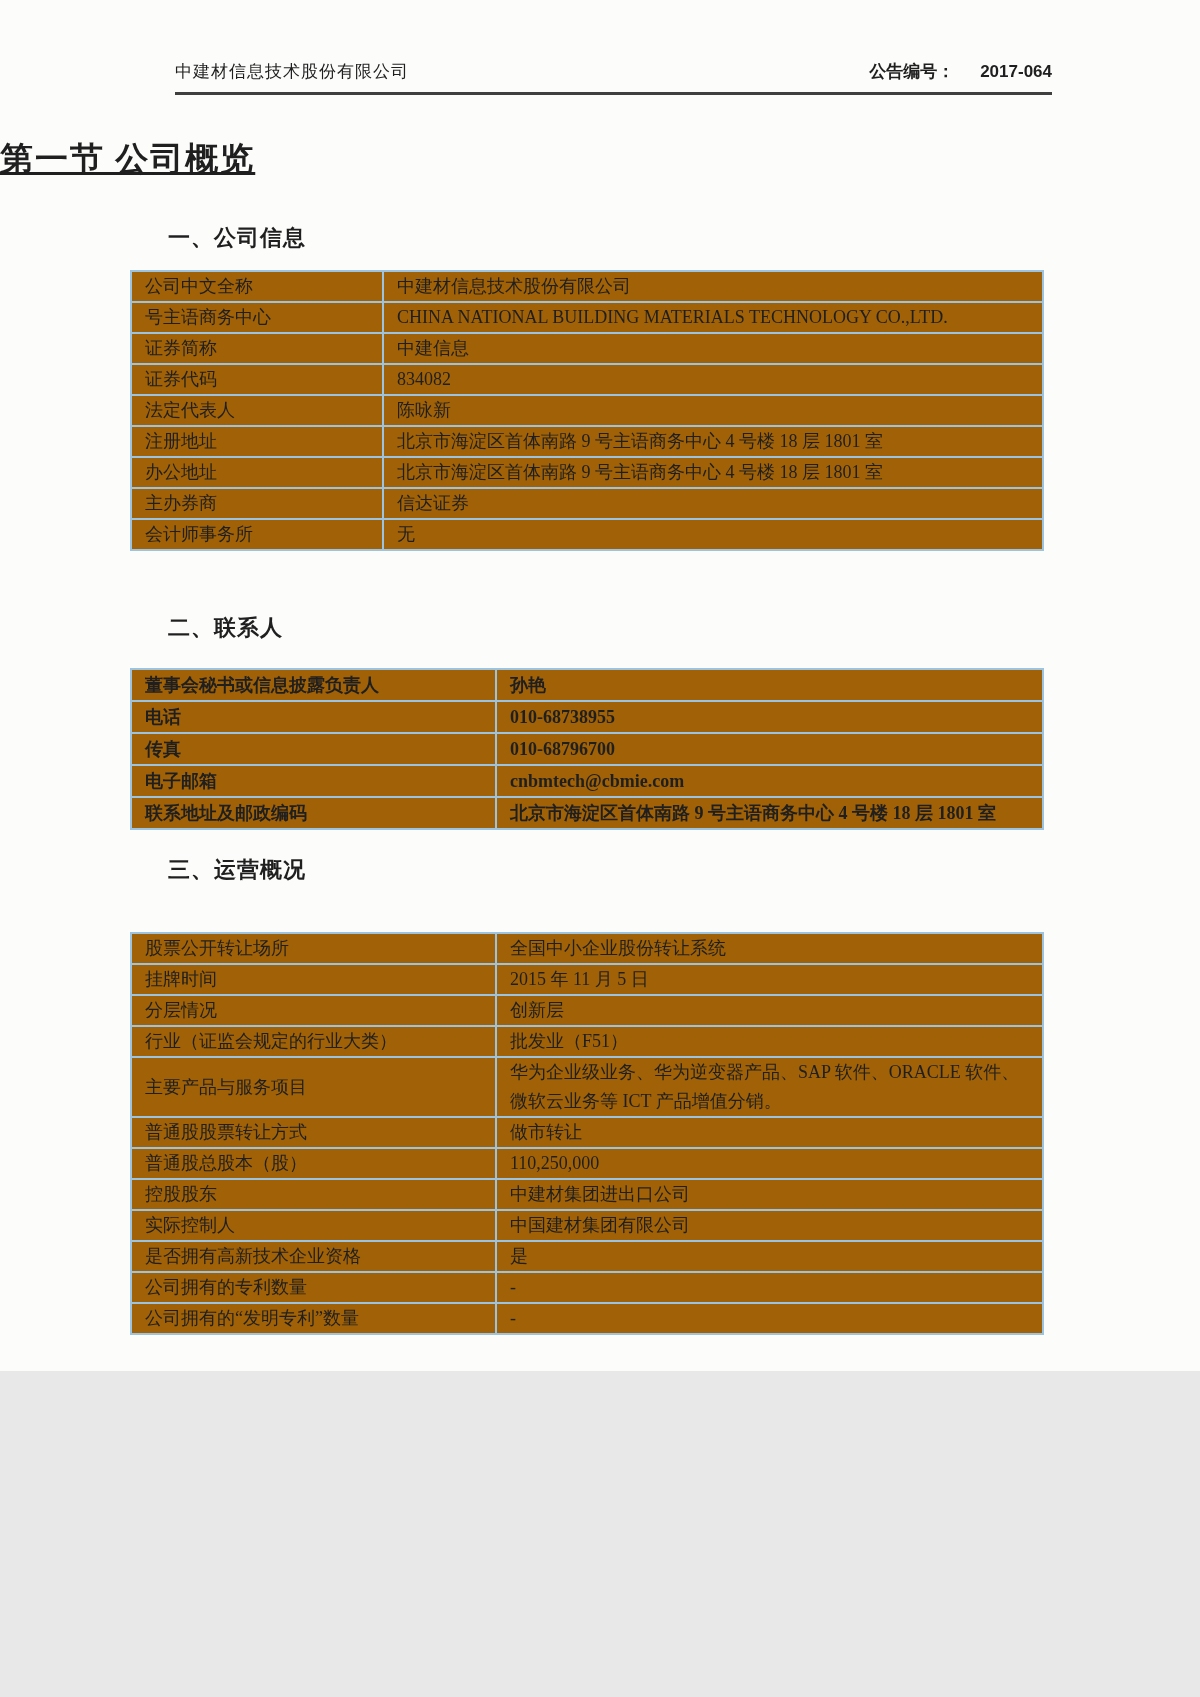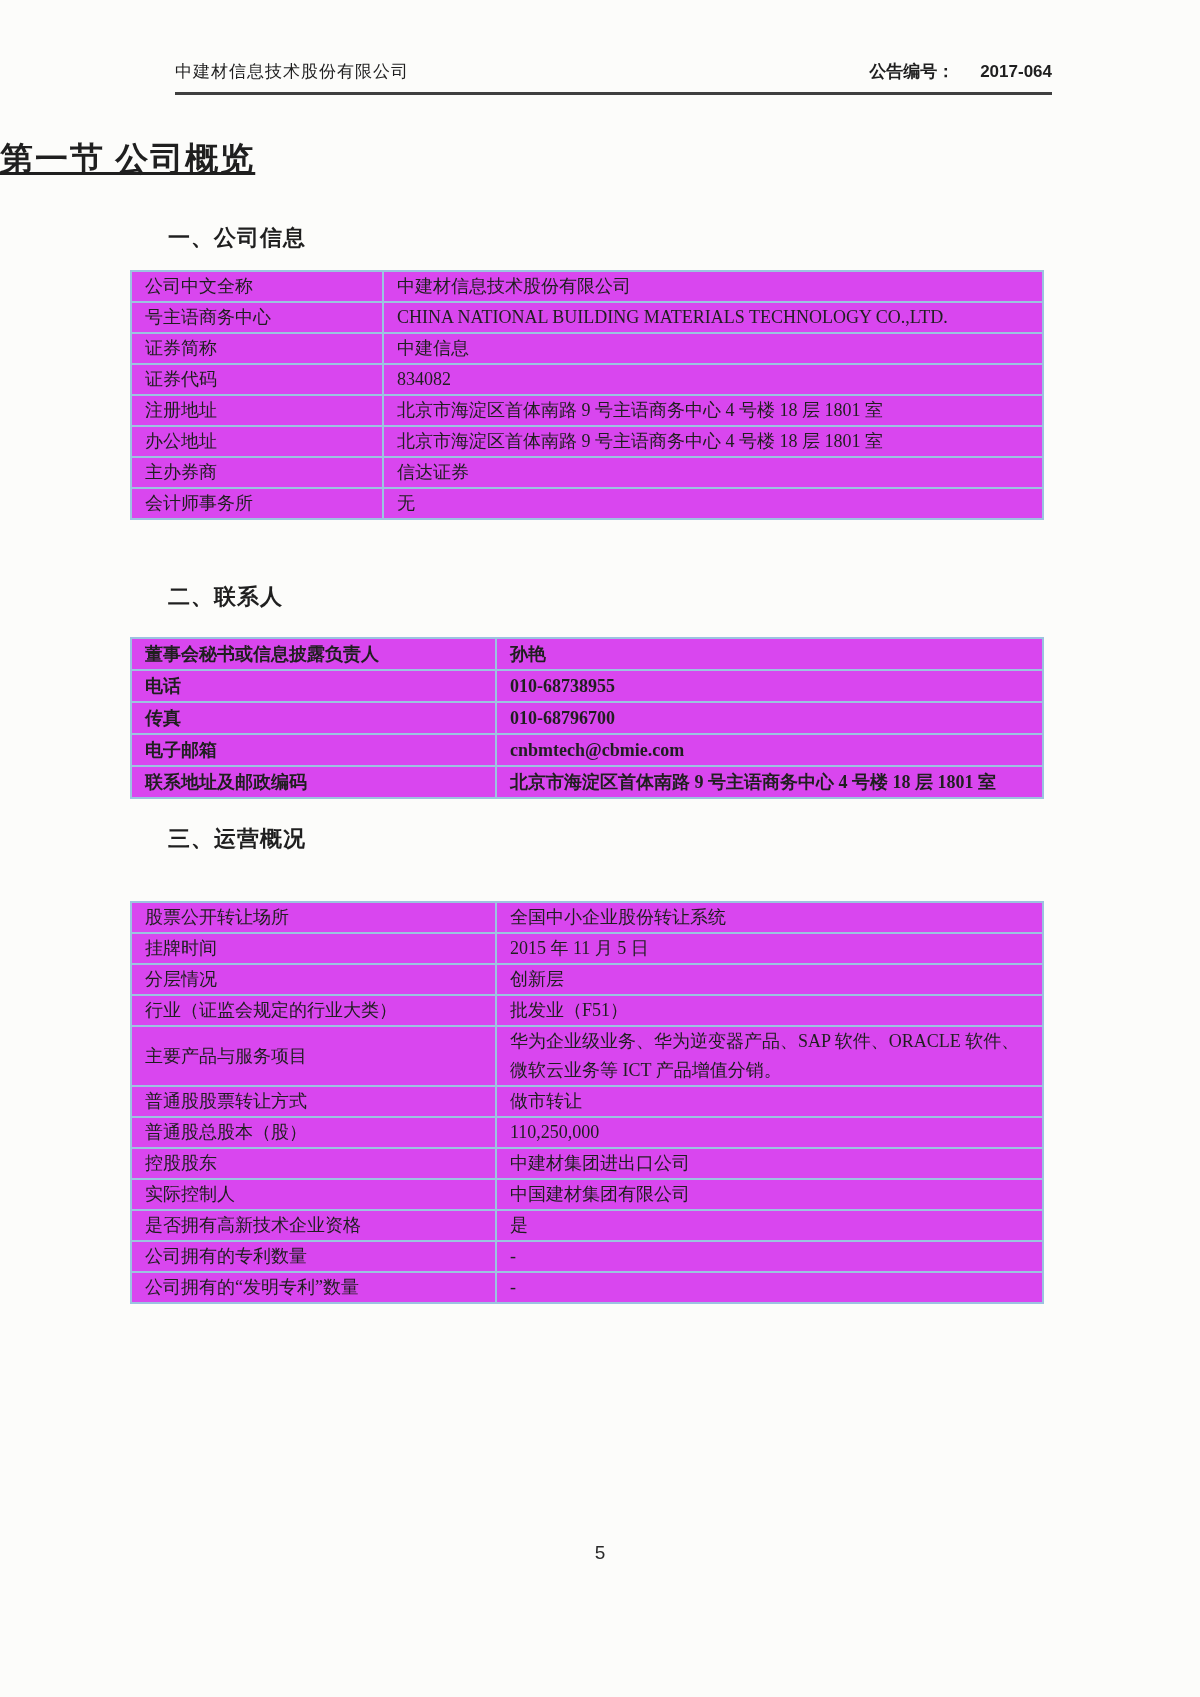--- a/index.html
+++ b/index.html
@@ -1,19 +1,19 @@
 <!DOCTYPE html>
 <html><head>
 <meta charset="utf-8">
 <style>
   html,body{margin:0;padding:0;}
   body{background:#e8e8e8;}
   .page{
     position:relative;
-    width:1200px;height:1697px;
+    width:1200px;height:1371px;
     margin:0 auto;
     background:#fcfcfa;
     font-family:"Liberation Serif","DejaVu Serif",serif;
     color:#1f1f1f;
     overflow:hidden;
   }
   
   .header{
     display:flex;justify-content:space-between;align-items:flex-end;
     margin:0 148px 0 175px;
@@ -45,21 +45,21 @@
   }
   .sec-heading.h1{margin-top:46px;}
   .sec-heading.h2{margin-top:64px;}
   .sec-heading.h3{margin-top:27px;}
   
   table.info{
     margin-left:130px;
     width:914px;
     border-collapse:collapse;
     table-layout:fixed;
-    background:#d946ef;
+    background:#a16207;
   }
   table.t1{margin-top:19px;}
   table.t2{margin-top:27px;font-weight:bold;}
   table.t3{margin-top:49px;}
   table.info td{
     border:2px solid #9cc3e0;
     padding:0 6px 0 13px;
     font-size:18px;
     line-height:29px;
     height:29px;
@@ -125,20 +125,28 @@
         <tr>
     <td class="label-cell">
             <span class="l">证券代码</span>
           </td>
     <td class="value-cell">
             <span class="v">834082</span>
           </td>
   </tr>
         <tr>
     <td class="label-cell">
+            <span class="l">法定代表人</span>
+          </td>
+    <td class="value-cell">
+            <span class="v">陈咏新</span>
+          </td>
+  </tr>
+        <tr>
+    <td class="label-cell">
             <span class="l">注册地址</span>
           </td>
     <td class="value-cell">
             <span class="v">北京市海淀区首体南路 9 号主语商务中心 4 号楼 18 层 1801 室</span>
           </td>
   </tr>
         <tr>
     <td class="label-cell">
             <span class="l">办公地址</span>
           </td>

